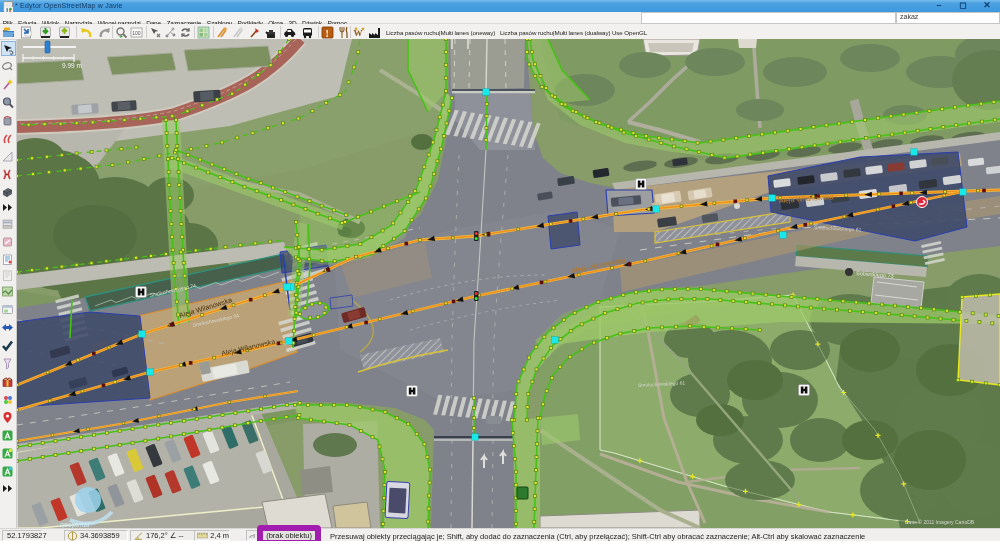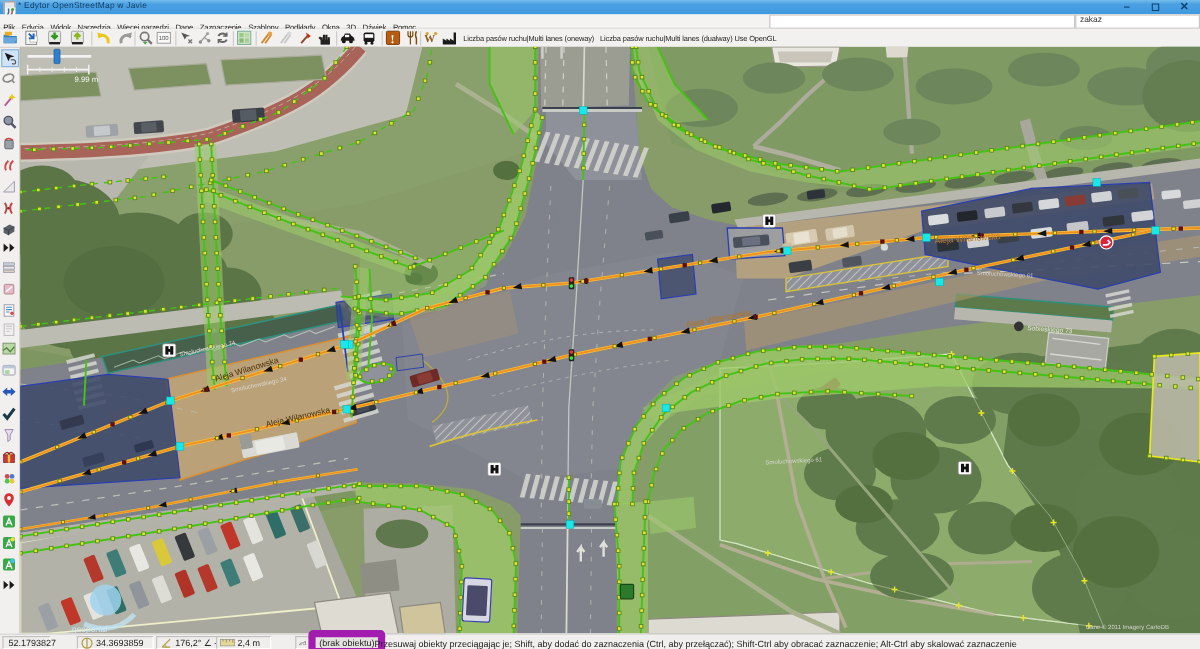--- a/index.html
+++ b/index.html
@@ -15,21 +15,21 @@
 .tsep { position:absolute; top:2px; width:1px; height:12px; background:#cfcdcb; }
 .tbtxt { position:absolute; top:5px; font-size:6.2px; color:#222; white-space:nowrap; letter-spacing:-0.1px; }
 #sidebar { position:absolute; left:0; top:40px; width:17px; height:488px; background:#f1f0ee; border-right:1px solid #cfcdcb; }
 .sbi { position:absolute; left:1px; width:15px; height:15px; }
 .sbi.act { background:#cfe4f6; border:0.5px solid #8ab4dc; }
 #map { position:absolute; left:17px; top:39px; }
 #statusbar { position:absolute; left:0; top:528px; width:1000px; height:13px; background:#f0efed; border-top:1px solid #d8d6d4; font-size:7.5px; color:#222; }
 .seg { position:absolute; top:1px; height:11px; border:1px solid #c4c2c0; border-right-color:#fff; border-bottom-color:#fff; display:flex; align-items:center; gap:2px; padding-left:2px; white-space:nowrap; background:#efeeec; }
 .seg span { font-size:7.5px; }
 .pill { background:#e4e2e0; border:6px solid #a21caf; border-radius:4px; padding:0 3px; }
-.help { position:absolute; left:312px; top:3px; font-size:7.5px; color:#222; white-space:nowrap;text-align:center; }
+.help { position:absolute; left:330px; top:3px; font-size:7.5px; color:#222; white-space:nowrap;text-align:center; }
 </style></head>
 <body>
 <div id="titlebar">
  <div id="jicon"><svg width="9" height="9" viewBox="0 0 9 9">
         <rect width="9" height="9" fill="#f4f4f4"></rect>
         <path d="M2 7 Q4 4 3 1" stroke="#3a6ea8" stroke-width="1.2" fill="none"></path>
         <path d="M4 8 Q7 5 6 2" stroke="#c04030" stroke-width="1.2" fill="none"></path>
         <circle cx="6.5" cy="2" r="1.3" fill="#48a048"></circle>
       </svg></div>
  <div id="title">* Edytor OpenStreetMap w Javie</div>
@@ -1467,21 +1467,21 @@
       <span>34.3693859</span>
     </div>
     <div class="seg" style="left:130px;width:66px">
       <svg width="11" height="10" viewBox="0 0 12 12">
         <path d="M2 10 L10 2 M2 10 h8" stroke="#b09a40" stroke-width="1.2" fill="none"></path>
         <path d="M6 10 a4 4 0 0 0 -1.2 -2.8" stroke="#b09a40" stroke-width="1" fill="none"></path>
       </svg>
       <span>176,2°</span>
       <b style="font-weight:normal">∠ --</b>
     </div>
-    <div class="seg" style="left:180px;width:46px">
+    <div class="seg" style="left:194px;width:36px">
       <svg width="13" height="9" viewBox="0 0 14 10">
         <rect x="0.5" y="2" width="13" height="6" fill="#e8d898" stroke="#998" stroke-width="0.7"></rect>
         <path d="M3 2 v2 M6 2 v3 M9 2 v2 M12 2 v3" stroke="#887" stroke-width="0.8"></path>
       </svg>
       <span>2,4 m</span>
     </div>
     <div class="seg" style="left:246px;width:76px">
       <svg width="12" height="10" viewBox="0 0 13 11">
         <path d="M1 9 q1 -4 4 -4 h4 l2 -3 l1 3 v4 m-3 0 v-2 m-5 2 v-2" stroke="#555" stroke-width="1.1" fill="none"></path>
       </svg>

